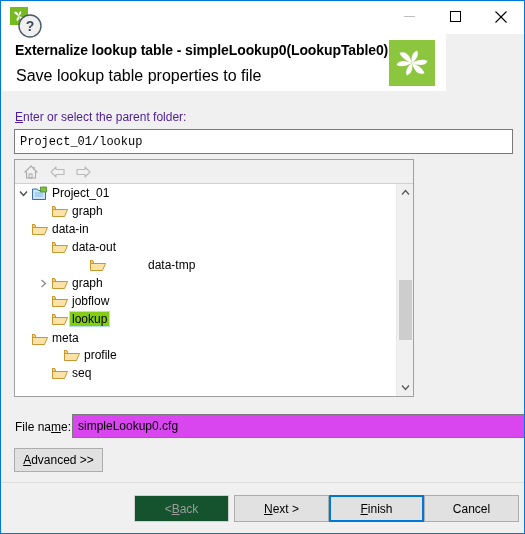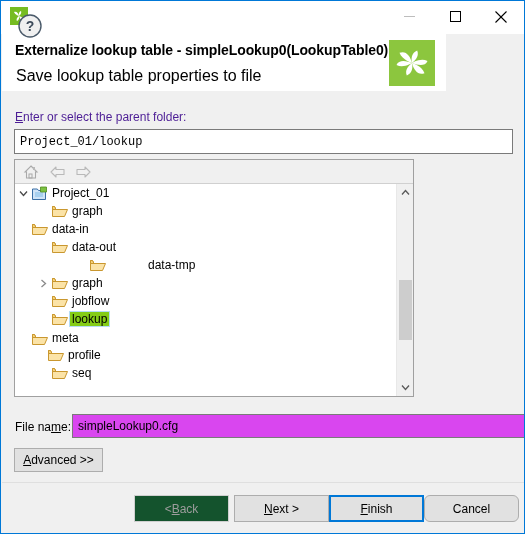--- a/index.html
+++ b/index.html
@@ -286,21 +286,21 @@
     height: 27px;
     top: 0;
   }
   .btn-back { left: 0; color: #9d9d9d; background: #14532d; border-color: #cfcfcf; }
   .btn-next { left: 100px; background: #e1e1e1; }
   .btn-finish {
     left: 195px;
     background: #e1e1e1;
     border: 2px solid #0078d7;
   }
-  .btn-cancel { left: 290px; background: #e1e1e1; border-radius: 6px; }
+  .btn-cancel { left: 290px; background: #e1e1e1; }
 </style>
 </head>
 <body>
 
 <div id="dialog">
 
   <div class="titlebar">
     <div class="app-icon">
       <svg width="18" height="18" viewBox="0 0 18 18">
         <rect width="18" height="18" fill="#76bc21"></rect>
@@ -472,21 +472,21 @@
             <div class="tree-row" style=" align-items: flex-end;">
               <span class="twisty"></span>
               <span class="ticon">
                 <svg width="16" height="14" viewBox="0 0 16 14">
                   <path d="M0.5 2.5 L0.5 12.5 L12.5 12.5 L15.5 5.5 L4 5.5 L2.5 2.5 Z" fill="#fbe3a7" stroke="#c9972f" stroke-width="1"></path>
                   <path d="M0.5 2.5 L0.5 5.5 L4 5.5 L2.5 2.5 Z" fill="#f7d37a" stroke="#c9972f" stroke-width="1"></path>
                 </svg>
               </span>
               <span class="tlabel">meta</span>
             </div>
-            <div class="tree-row" style="padding-left: 16px;">
+            <div class="tree-row" style="padding-left: 32px;">
               <span class="twisty"></span>
               <span class="ticon">
                 <svg width="16" height="14" viewBox="0 0 16 14">
                   <path d="M0.5 2.5 L0.5 12.5 L12.5 12.5 L15.5 5.5 L4 5.5 L2.5 2.5 Z" fill="#fbe3a7" stroke="#c9972f" stroke-width="1"></path>
                   <path d="M0.5 2.5 L0.5 5.5 L4 5.5 L2.5 2.5 Z" fill="#f7d37a" stroke="#c9972f" stroke-width="1"></path>
                 </svg>
               </span>
               <span class="tlabel">profile</span>
             </div>
             <div class="tree-row" style="padding-left: 20px;">

